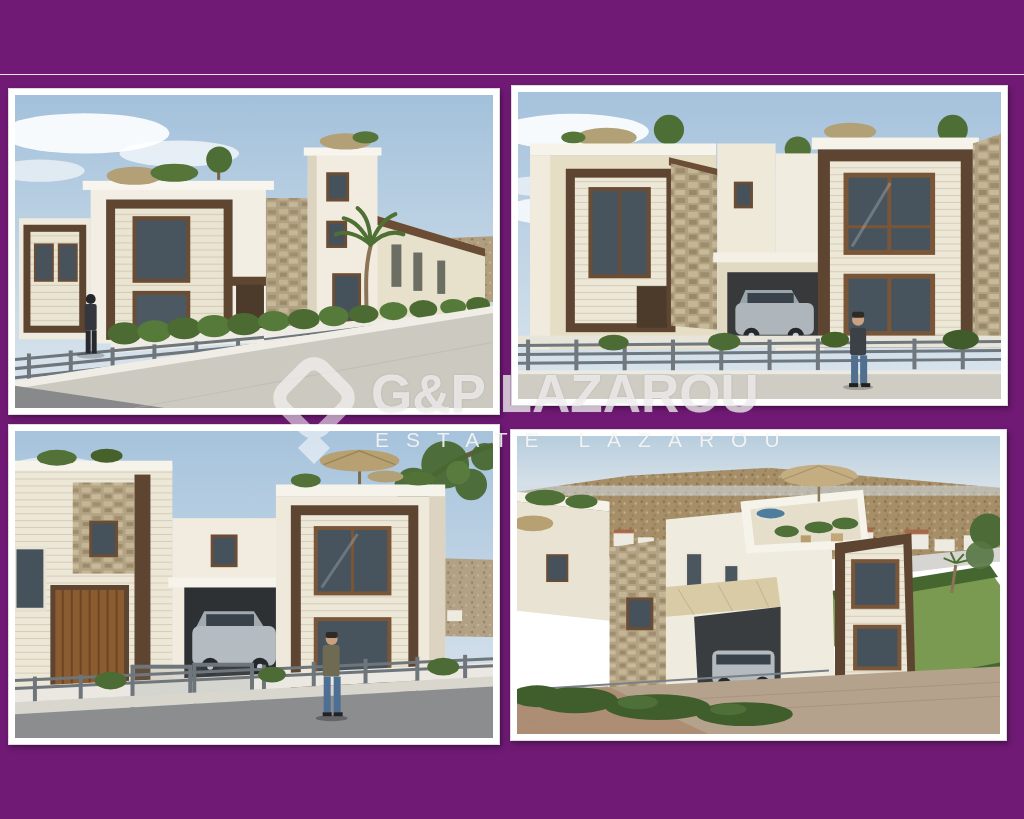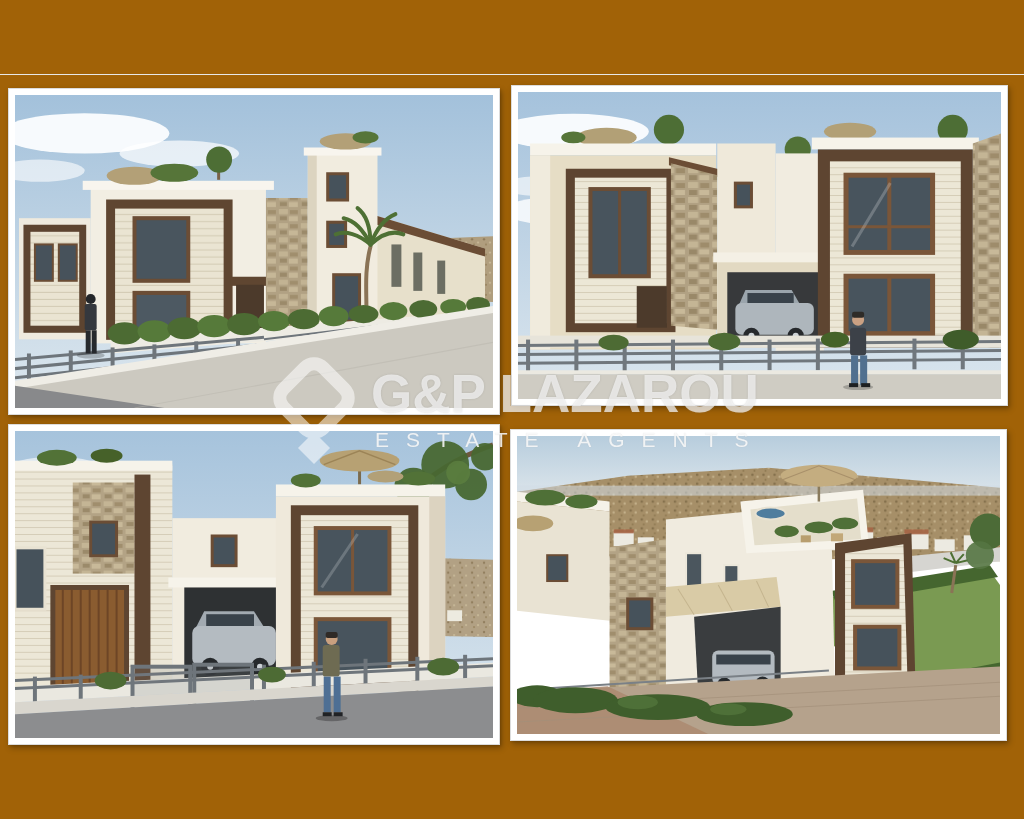--- a/index.html
+++ b/index.html
@@ -1,16 +1,16 @@
 <!DOCTYPE html>
 <html><head>
 <meta charset="utf-8">
 <style>
   html,body{margin:0;padding:0;background:#ffffff;}
-  .page{position:relative;width:1024px;height:819px;background:#a16207;overflow:hidden;
+  .page{position:relative;width:1024px;height:819px;background:#701a75;overflow:hidden;
         font-family:"Liberation Sans",sans-serif;}
   .top-rule{position:absolute;left:0;top:74px;width:1024px;height:1px;background:#e8e8e8;}
   .photo{position:absolute;background:#ffffff;border:1px solid #dcdcdc;padding:6px;
          box-sizing:border-box;box-shadow:2px 3px 6px rgba(0,0,0,.28),1px 1px 2px rgba(0,0,0,.12);}
   .photo svg{display:block;width:100%;height:100%;}
   #ph-tl{left:8px;top:88px;width:492px;height:327px;}
   #ph-tr{left:511px;top:85px;width:497px;height:321px;}
   #ph-bl{left:8px;top:424px;width:492px;height:321px;}
   #ph-br{left:510px;top:429px;width:497px;height:312px;}
   .wm{position:absolute;left:0;top:0;width:1024px;height:819px;pointer-events:none;}
@@ -523,15 +523,15 @@
       </g>
     </svg>
   </figure>
 
   <div class="wm">
     <svg class="wm-logo" viewBox="0 0 100 110">
       <rect x="22" y="14" width="56" height="56" rx="13" fill="none" stroke="#ffffff" stroke-width="13" transform="rotate(45 50 42)"></rect>
       <path d="M50 76 L66 92 L50 108 L34 92 Z" fill="#ffffff"></path>
     </svg>
     <div class="wm-title">G&amp;P LAZAROU</div>
-    <div class="wm-sub">ESTATE AGENTS</div>
+    <div class="wm-sub">ESTATE LAZAROU</div>
   </div>
 </div>
 
 </body></html>

